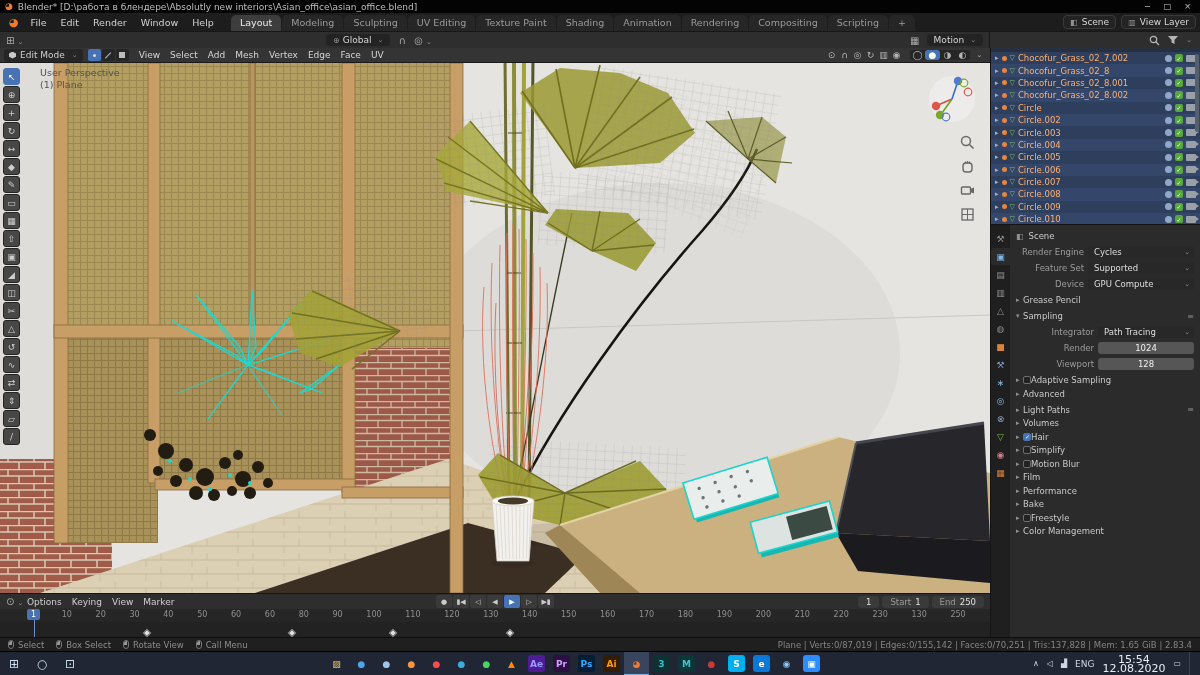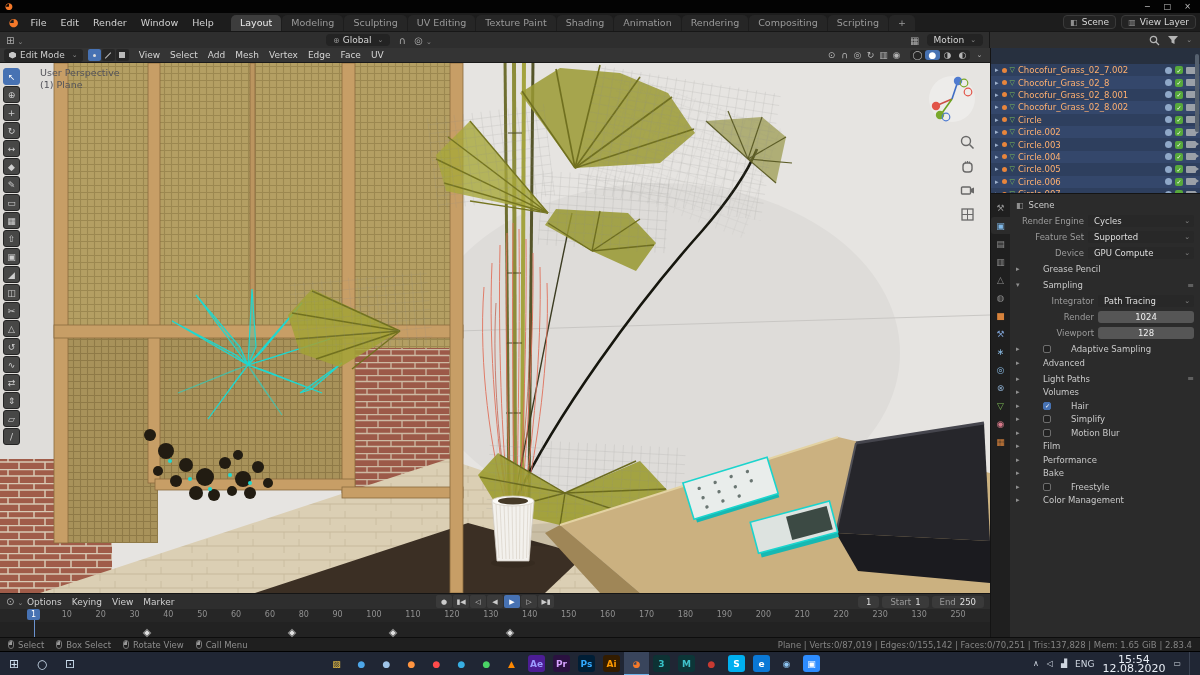--- a/index.html
+++ b/index.html
@@ -95,21 +95,21 @@
   .tb-icon{width:25px;height:24px;display:flex;align-items:center;justify-content:center}
   .tb-icon.active{background:#39455c;box-shadow:inset 0 -2px 0 #6fb3e8}
   .tb-glyph{width:17px;height:17px;border-radius:3px;display:flex;align-items:center;justify-content:center;font-size:9px;font-weight:bold}
   .tray{margin-left:auto;display:flex;align-items:center;gap:8px;padding:0 6px;color:#cfd6e0;font-size:9px}
   .tray-ic{font-size:8px}
   .clock{text-align:center;font-size:11px;line-height:9px;color:#e8edf4}
   .show-desktop{width:5px;height:24px;border-left:1px solid #3a4252}
 
   
   .right-col{width:210px;display:flex;flex-direction:column;background:#2b2b2b;border-left:1px solid #141414}
-  .outliner{height:146px;background:#27303f;overflow:hidden;position:relative;border-bottom:1px solid #141414;padding-top:16px}
+  .outliner{height:177px;background:#27303f;overflow:hidden;position:relative;border-bottom:1px solid #141414;padding-top:4px}
   .orow{height:12.4px;display:flex;align-items:center;gap:3px;padding:0 4px;font-size:8.5px;color:#ffb070;white-space:nowrap}
   .outliner .orow:nth-of-type(odd){background:#2e3f5e}
   .outliner .orow:nth-of-type(even){background:#34476b}
   .o-exp{color:#9db0cc;font-size:7px}
   .o-exp::before{content:"▸"}
   .o-dot{width:5px;height:5px;border-radius:50%;background:#e8853c;flex:none}
   .o-mesh{color:#7fbf56;font-size:7px}
   .o-mesh::before{content:"▽"}
   .o-label{flex:1;overflow:hidden;text-overflow:ellipsis}
   .o-icons{display:flex;gap:3px;align-items:center;flex:none}
@@ -125,37 +125,38 @@
   .ptab{width:19px;height:17px;display:flex;align-items:center;justify-content:center;font-size:9px;color:#909090}
   .ptab.active{background:#2b2b2b;border-radius:3px 0 0 3px}
   .prop-content{flex:1;padding:4px 6px;display:flex;flex-direction:column;gap:2.5px;font-size:8.5px;overflow:hidden}
   .prop-bc{display:flex;align-items:center;gap:5px;color:#cccccc;height:14px}
   .bc-icon{color:#8f8f8f;font-size:8px}
   .prow{display:flex;align-items:center;height:13.5px;gap:4px}
   .plabel{width:68px;text-align:right;color:#9b9b9b;white-space:nowrap;flex:none}
   .pinput{flex:1;background:#282828;border-radius:3px;height:12px;display:flex;align-items:center;padding:0 6px;color:#dedede;position:relative;white-space:nowrap}
   .pinput.dd::after{content:"⌄";position:absolute;right:4px;color:#8a8a8a;font-size:7px}
   .pinput.num{background:#565656;justify-content:center;color:#f0f0f0}
-  .psection{display:flex;align-items:center;gap:20px;height:13.5px;color:#c9c9c9}
+  .psection{display:flex;align-items:center;gap:0;height:13.5px;color:#c9c9c9}
   .tri{font-size:7px;color:#8f8f8f;width:7px}
   .tri::before{content:"▸"}
   .tri.open::before{content:"▾"}
   .burger{display:none;margin-left:auto;color:#8f8f8f;font-size:8px}
   .burger.show{display:block}
   .pcheck{display:none;width:8px;height:8px;border:1px solid #6e6e6e;border-radius:2px;background:#222;position:relative;flex:none}
   .pcheck.show{display:inline-block}
   .pcheck.on{background:#4772b3;border-color:#4772b3}
   .pcheck.on::before{content:"✓";color:#fff;font-size:6px;position:absolute;left:1px;top:-1px}
   .pindent{padding-left:10px}
 </style>
 </head>
 <body>
 
 <div class="titlebar">
   <span class="tb-logo">◕</span>
+  <span>Blender* [D:\работа в блендере\Absolutly new interiors\Asian_office\asian_office.blend]</span>
   <span class="flex-sp"></span>
   <span class="winbtn">─</span>
   <span class="winbtn">□</span>
   <span class="winbtn">×</span>
 </div>
 
 <div class="menubar">
   <span class="blender-logo">◕</span>
   <div style="display:flex">
 

